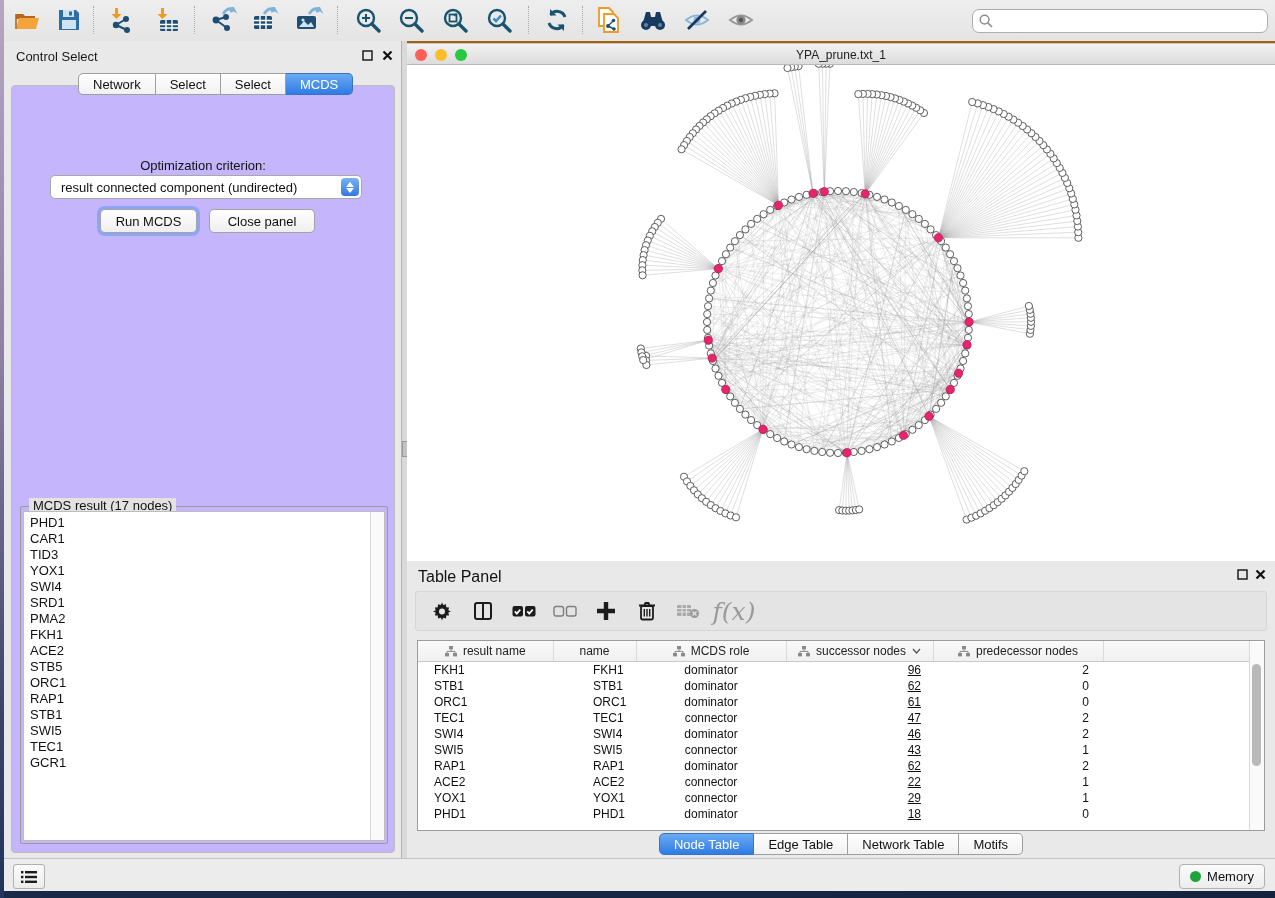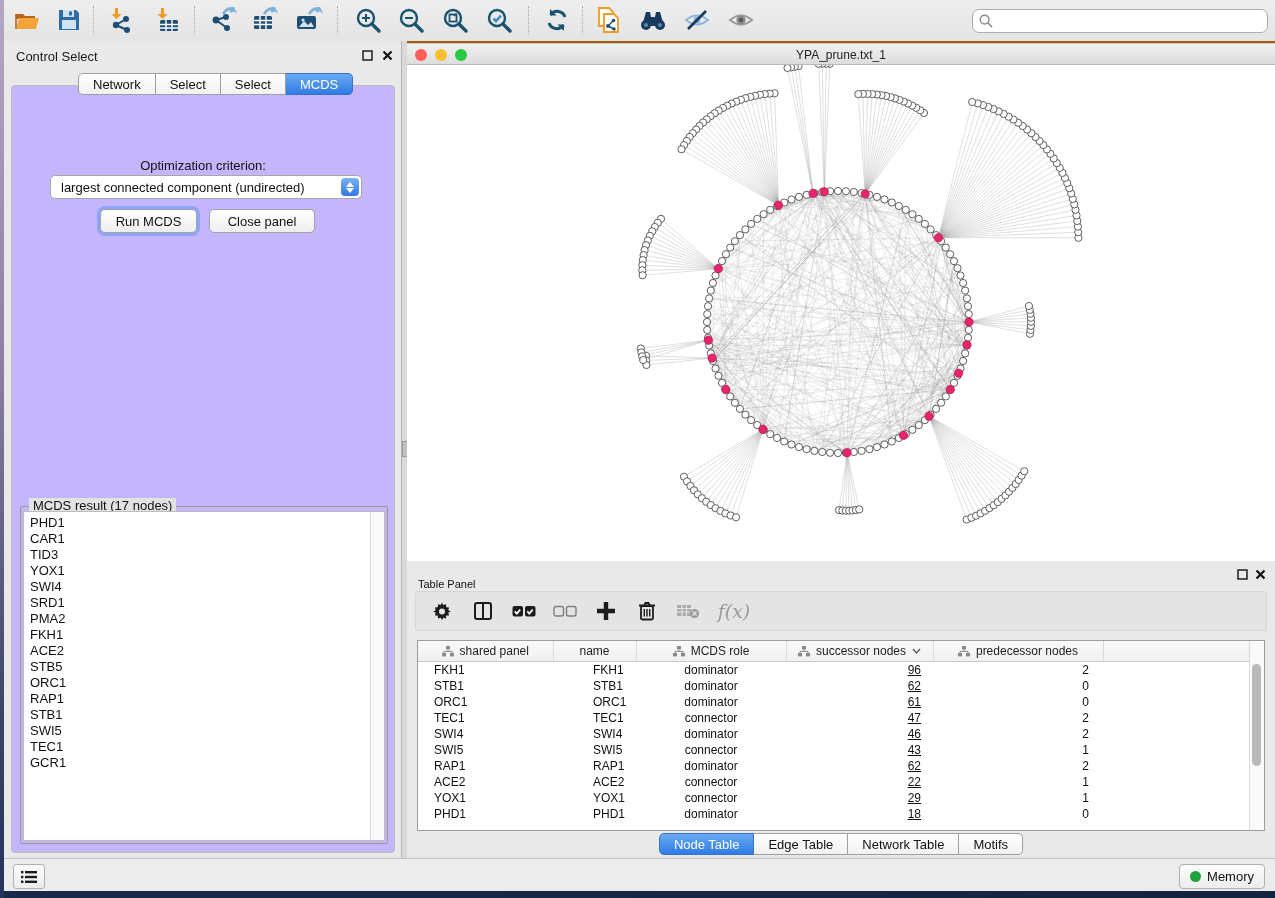--- a/index.html
+++ b/index.html
@@ -49,24 +49,24 @@
   #vsplit{left:401px;top:41px;width:6px;height:819px;background:#d9d9d9;border-left:1px solid #b3b3b3;border-right:1px solid #b3b3b3;}
   #vsplit-handle{position:absolute;left:0px;top:400px;width:6px;height:16px;background:#c2c2c2;border:1px solid #9a9a9a;box-sizing:border-box;}
   
   #netwin{left:407px;top:41px;width:868px;height:520px;background:#a16207;}
   #net-titlebar{position:absolute;left:0;top:2px;width:100%;height:22px;background:linear-gradient(#f2f2f2,#dcdcdc);border-top:1px solid #c8c8c8;border-bottom:1px solid #b9b9b9;box-sizing:border-box;}
   .tl{position:absolute;top:5px;width:12px;height:12px;border-radius:50%;}
   #net-title{position:absolute;top:4px;width:100%;text-align:center;font-size:12px;color:#222;}
   #net-canvas{position:absolute;left:0;top:24px;width:868px;height:496px;background:#fff;overflow:hidden;}
   
   #tp{left:407px;top:561px;width:868px;height:299px;background:#e9e9e9;}
-  #tp-title{position:absolute;left:11px;top:17px;font-size:11px;}
+  #tp-title{position:absolute;left:11px;top:7px;font-size:16px;}
   #tp-toolbar{position:absolute;left:8px;top:30px;width:852px;height:40px;background:#e4e4e4;border:1px solid #d6d6d6;border-radius:3px;display:flex;align-items:center;gap:17px;padding-left:14px;box-sizing:border-box;}
   #tp-toolbar .ticon{display:flex;align-items:center;justify-content:center;width:24px;height:24px;}
-  #fx-label{font-family:"DejaVu Serif","Liberation Serif",serif;font-style:italic;font-size:19px;color:#9a9a9a;}
+  #fx-label{font-family:"DejaVu Serif","Liberation Serif",serif;font-style:italic;font-size:25px;color:#9a9a9a;}
   #ntable{position:absolute;left:10px;top:79px;width:848px;height:191px;background:#fff;border:1px solid #9c9c9c;box-sizing:border-box;overflow:hidden;}
   table{border-collapse:collapse;table-layout:fixed;width:832px;font-size:12px;}
   thead th{height:20px;background:linear-gradient(#fafafa,#f0f0f0);border-bottom:1px solid #c9c9c9;border-right:1px solid #dadada;font-weight:normal;font-size:12px;color:#222;padding:0;}
   .hcell{display:flex;align-items:center;justify-content:center;gap:6px;}
   tbody td{height:16px;padding:0;color:#111;white-space:nowrap;overflow:hidden;}
   td.c0{padding-left:16px;}
   td.c1{padding-left:40px;}
   td.c2{text-align:center;}
   td.c3{text-align:right;padding-right:12px;text-decoration:underline;}
   td.c4{text-align:right;padding-right:14px;}
@@ -246,21 +246,21 @@
   </div>
   <div class="seg-tabs" style="left:74px;top:32px">
     <div class="seg">Network</div>
     <div class="seg">Select</div>
     <div class="seg">Select</div>
     <div class="seg active">MCDS</div>
   </div>
   <div id="cp-inner">
     <div id="opt-label">Optimization criterion:</div>
     <div id="criterion">
-      <div class="val">largest connected component (undirected)</div>
+      <div class="val">result connected component (undirected)</div>
       <div class="stepper">
           <div class="tri-up"></div>
           <div class="tri-dn"></div>
         </div>
     </div>
     <div class="mac-btn" id="run-btn">Run MCDS</div>
     <div class="mac-btn" id="closep-btn">Close panel</div>
     <div id="result-box">
       <div id="result-legend">MCDS result (17 nodes)</div>
       <div id="result-list">
@@ -1254,21 +1254,21 @@
       <thead>
         <tr>
           <th>
               <div class="hcell">
             <svg width="12" height="11" viewBox="0 0 12 11">
                   <rect x="4" y="0" width="4" height="3.4" fill="#8a8a8a"></rect>
                   <rect x="0" y="7" width="4" height="3.4" fill="#8a8a8a"></rect>
                   <rect x="8" y="7" width="4" height="3.4" fill="#8a8a8a"></rect>
                   <path d="M6 3.4 v2 M2 7 v-1.6 h8 V7" stroke="#8a8a8a" fill="none"></path>
                 </svg>
-            <span>shared panel</span>
+            <span>result name</span>
               </div>
             </th>
           <th>
               <div class="hcell">
                 <span>name</span>
               </div>
             </th>
           <th>
               <div class="hcell">
             <svg width="12" height="11" viewBox="0 0 12 11">

